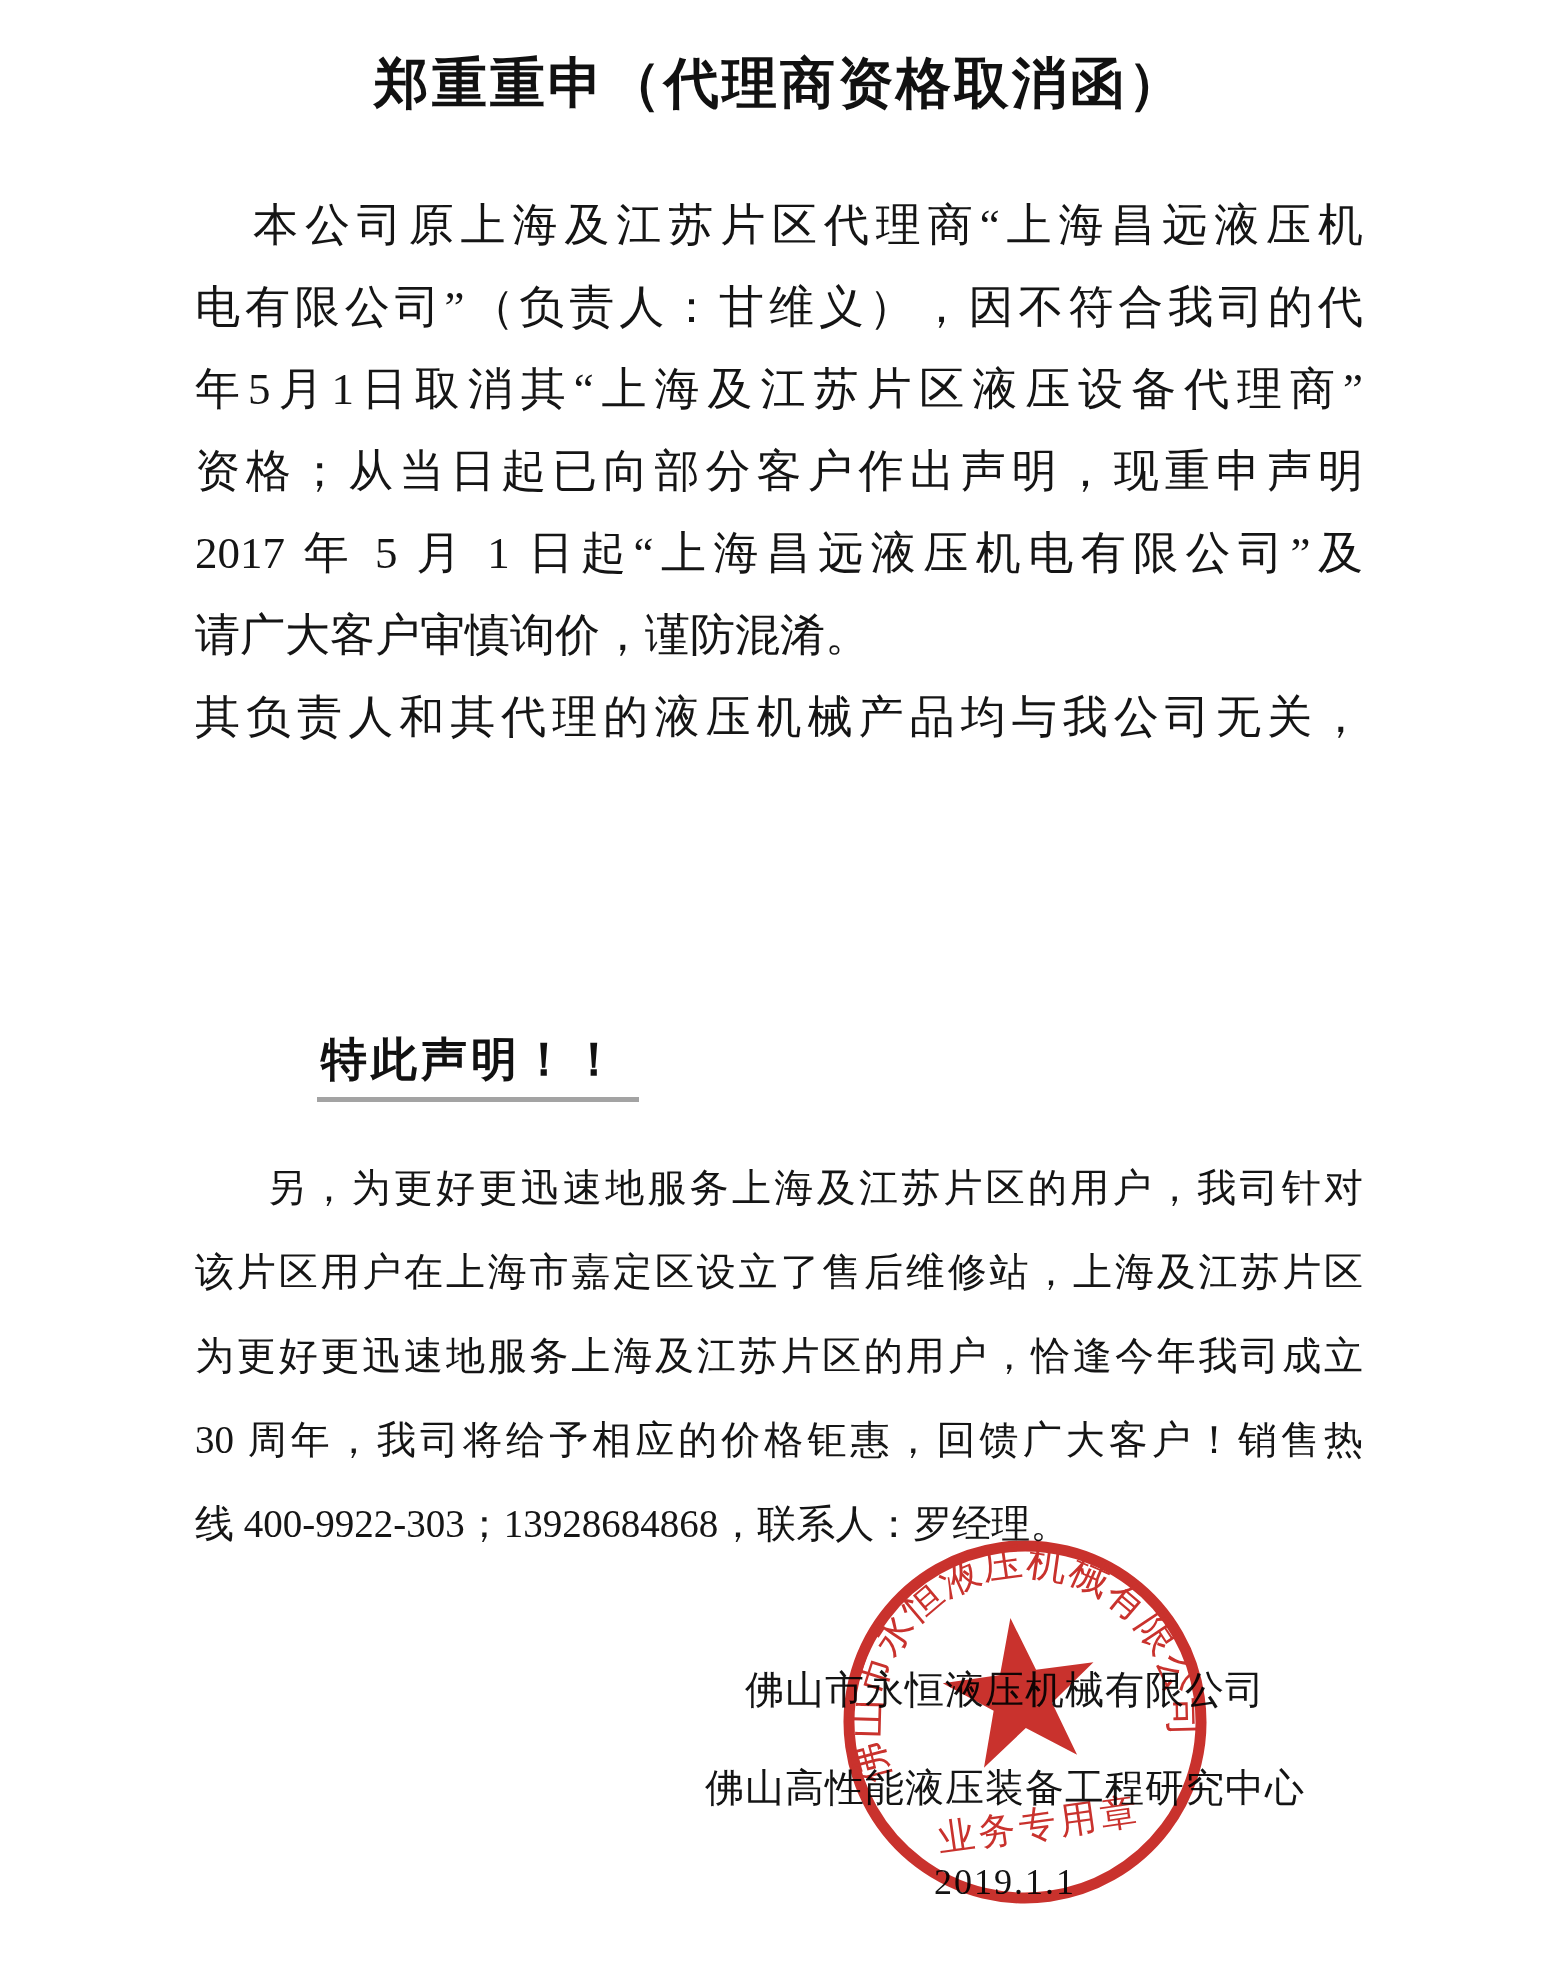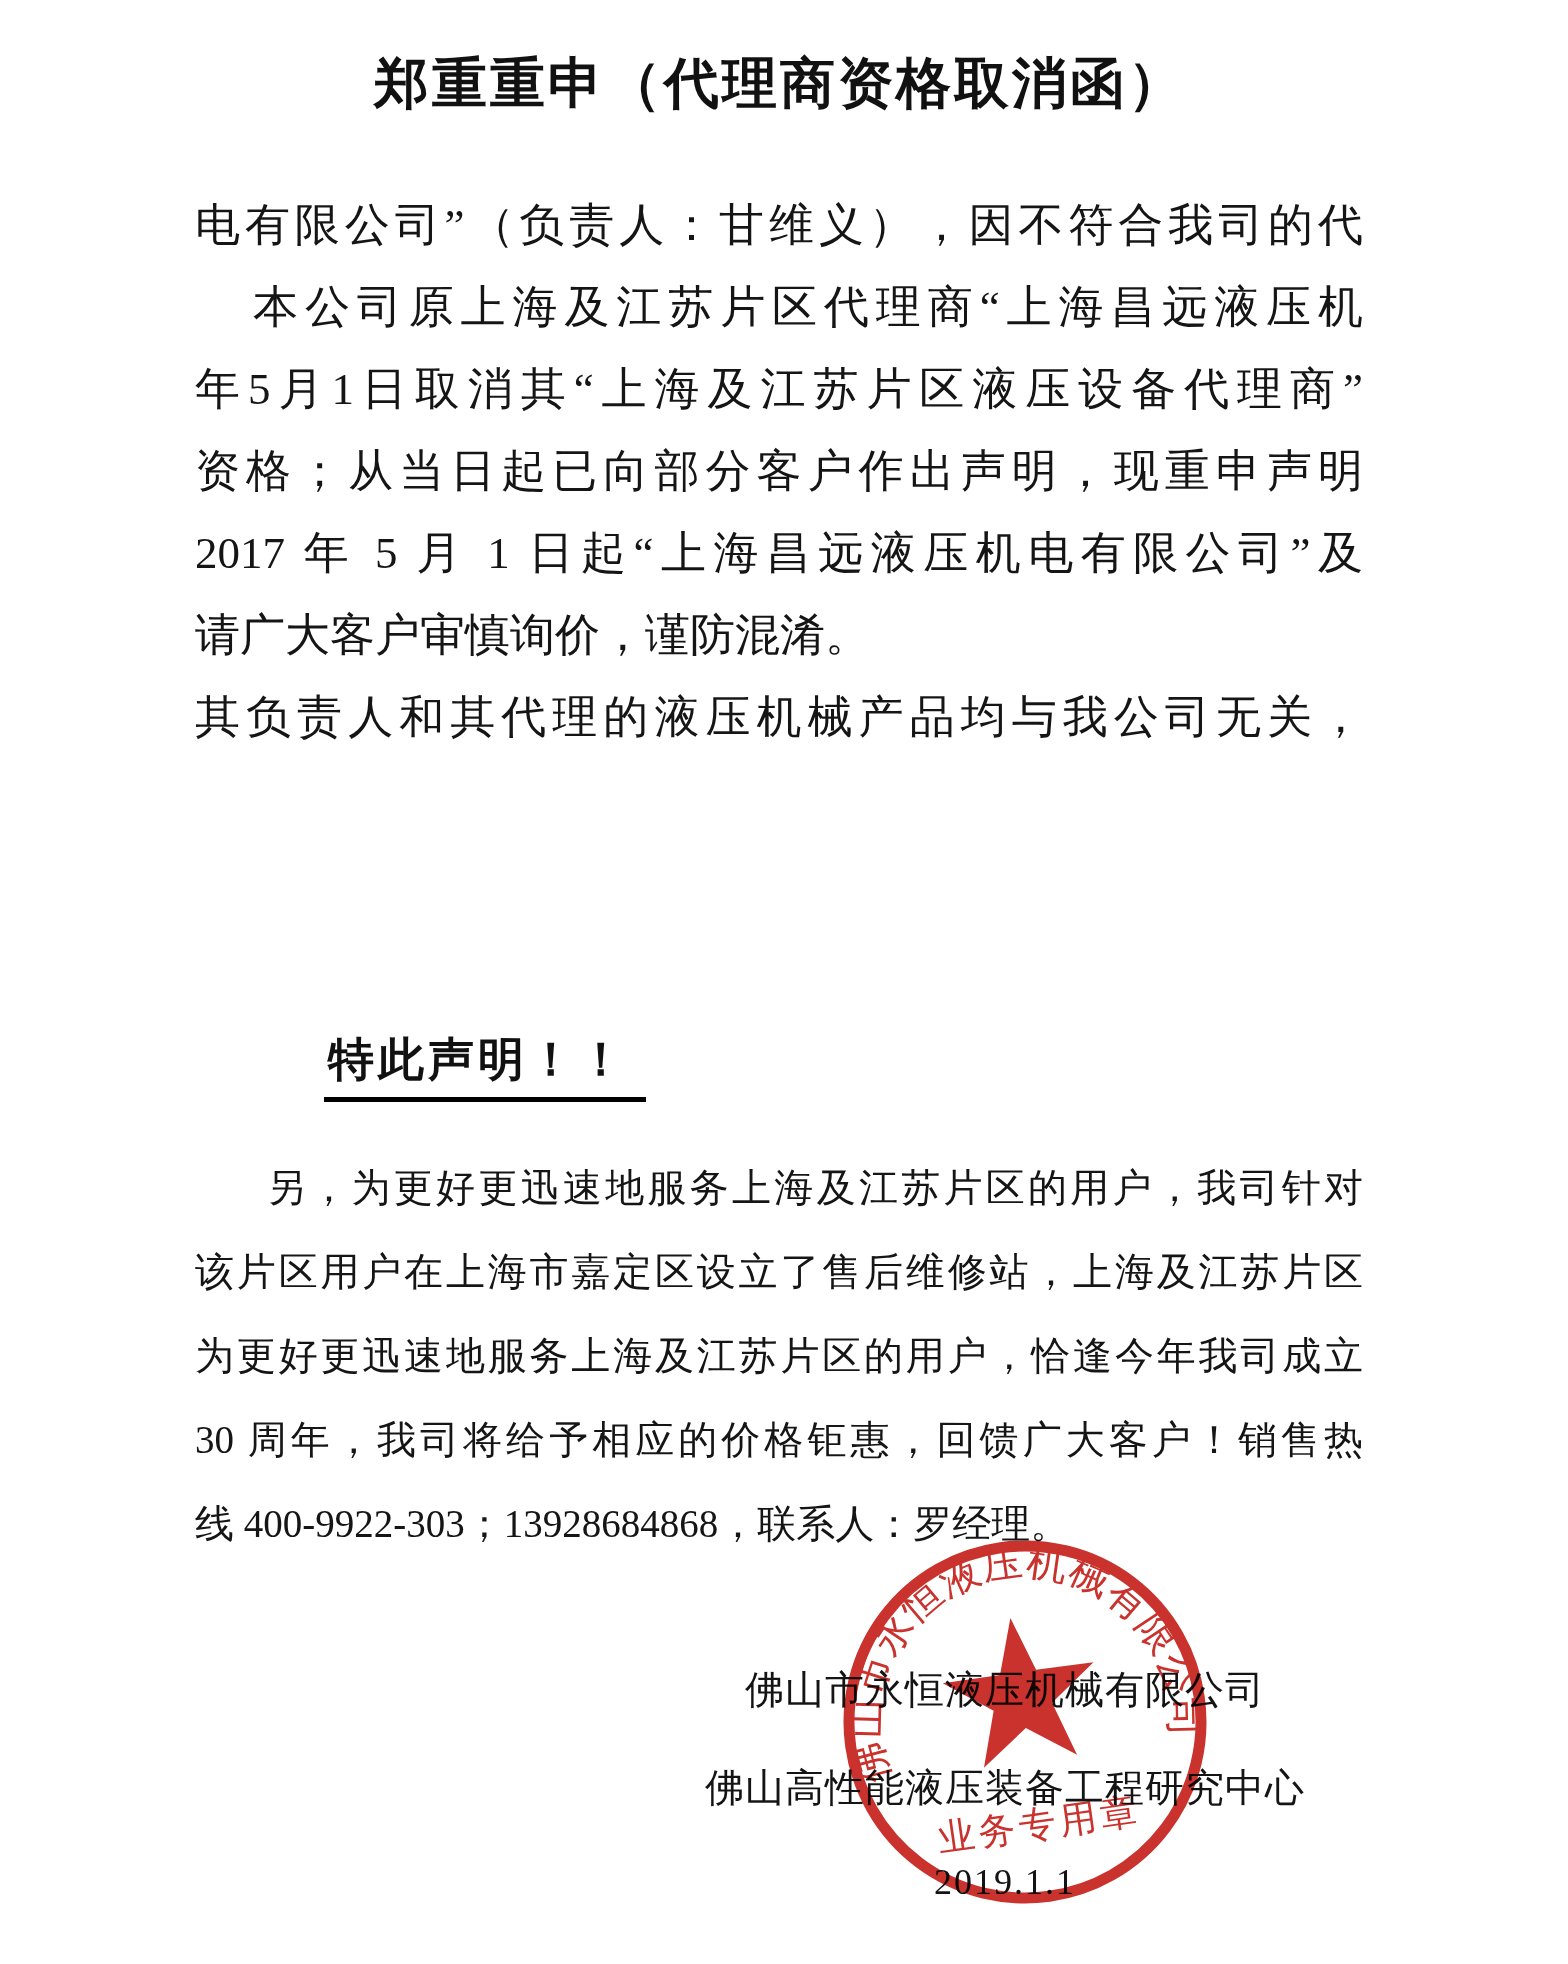--- a/index.html
+++ b/index.html
@@ -35,28 +35,28 @@
     white-space:nowrap;
   }
   .bodyline.lastline{
     text-align:left;
     text-align-last:left;
   }
   .para1 .first{text-indent:58px;}
   .para2 .first{text-indent:72px;}
   .declaration{
     position:absolute;
-    top:1032px;left:324px;
+    top:1032px;left:317px;
     display:inline-block;
     font-size:46px;
     line-height:56px;
     font-weight:700;
     letter-spacing:4px;
     color:#111;
-    border-bottom:5px solid #000000;
+    border-bottom:5px solid #a3a3a3;
     padding:0 18px 9px 4px;
   }
   .signature{
     position:absolute;
     top:1664px;left:640px;width:730px;
     text-align:center;
     color:#141414;
   }
   .sig-company{font-size:39px;line-height:52px;letter-spacing:1px;}
   .sig-center{font-size:39px;line-height:52px;margin-top:46px;letter-spacing:1px;}
@@ -72,22 +72,22 @@
   .seal svg{display:block;width:100%;height:100%;}
 </style>
 </head>
 <body>
 
 <div class="page">
 
   <div class="doc-title">郑重重申（代理商资格取消函）</div>
 
   <div class="para para1">
+    <div class="bodyline first">本公司原上海及江苏片区代理商“上海昌远液压机</div>
     <div class="bodyline">电有限公司”（负责人：甘维义），因不符合我司的代</div>
-    <div class="bodyline first">本公司原上海及江苏片区代理商“上海昌远液压机</div>
     <div class="bodyline">年5月1日取消其“上海及江苏片区液压设备代理商”</div>
     <div class="bodyline">资格；从当日起已向部分客户作出声明，现重申声明</div>
     <div class="bodyline">2017 年 5 月 1 日起“上海昌远液压机电有限公司”及</div>
     <div class="bodyline lastline">请广大客户审慎询价，谨防混淆。</div>
     <div class="bodyline">其负责人和其代理的液压机械产品均与我公司无关，</div>
   </div>
 
   <div class="declaration">特此声明！！</div>
 
   <div class="para para2">

